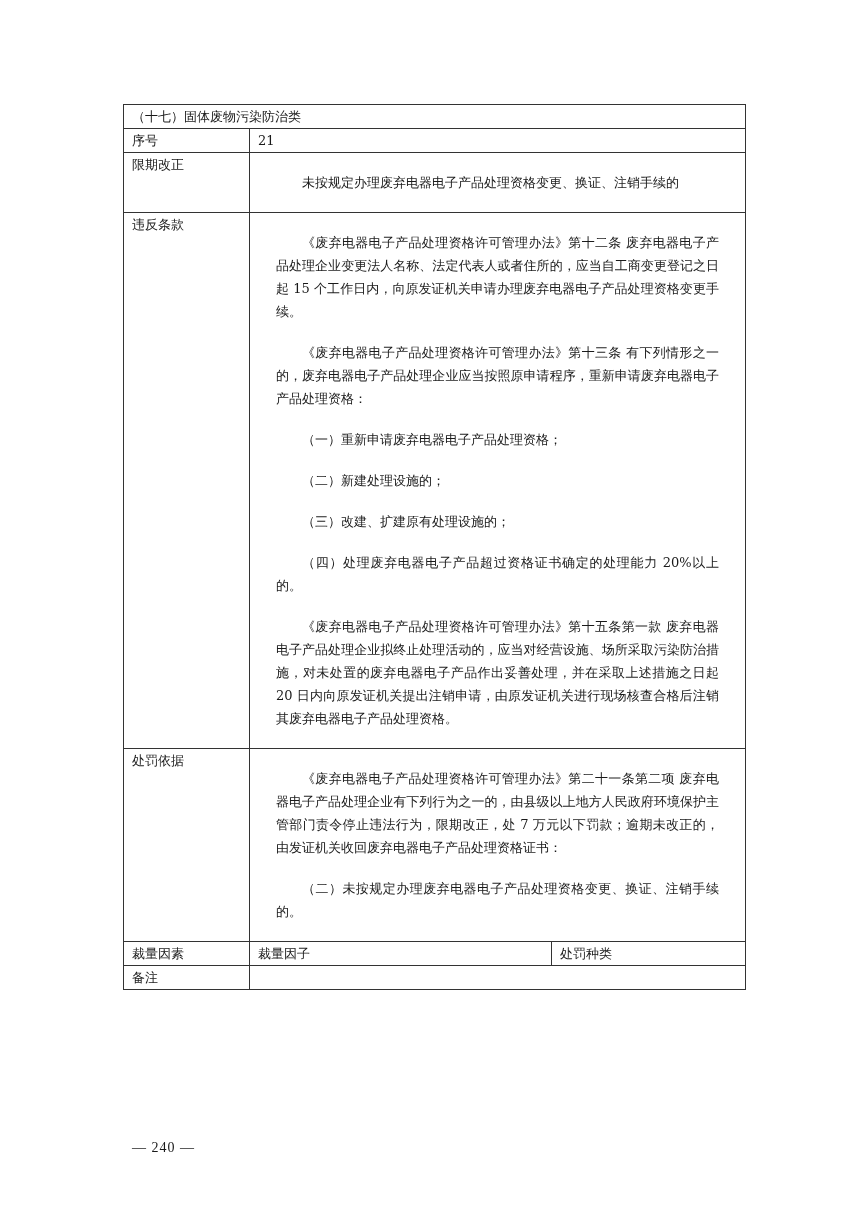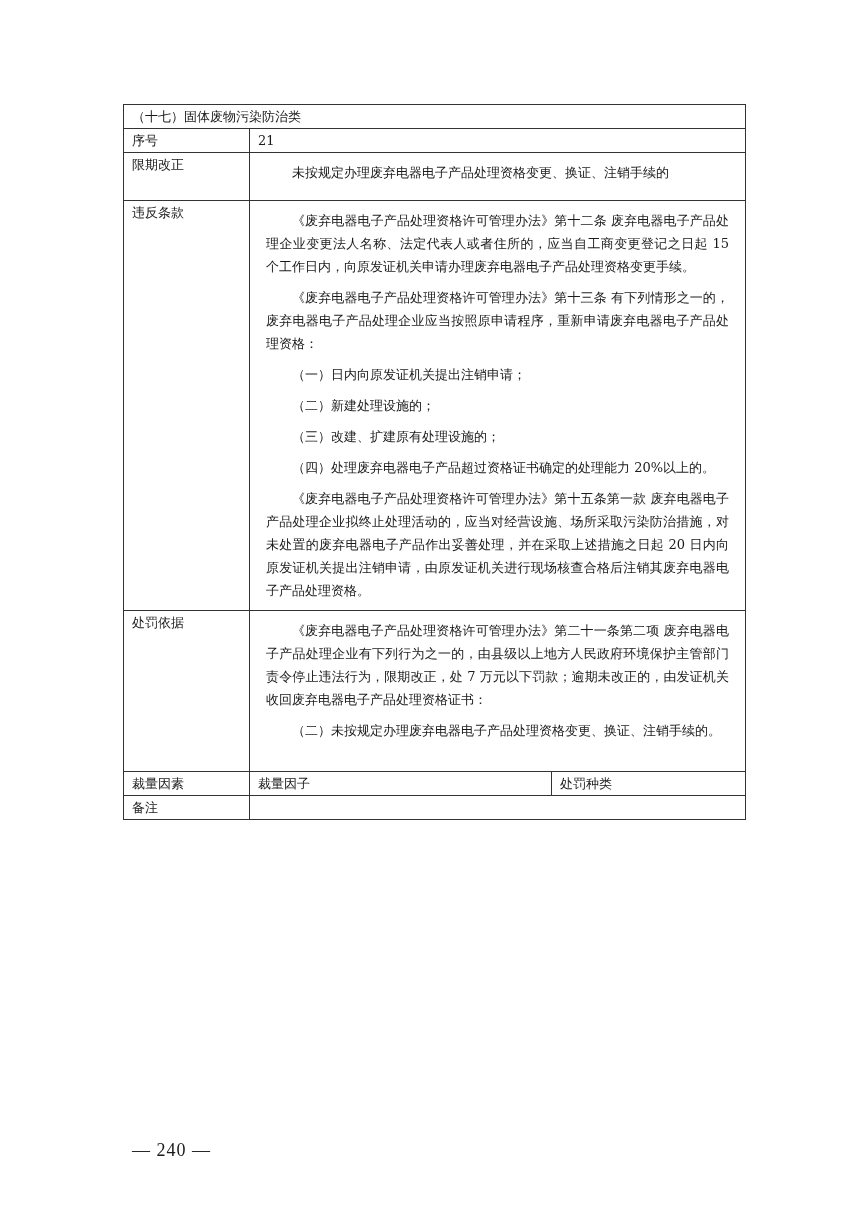--- a/index.html
+++ b/index.html
@@ -1,23 +1,23 @@
 <!DOCTYPE html>
 <html><head>
 <meta charset="utf-8">
 <style>
   html, body { margin: 0; padding: 0; background: #ffffff; }
   body { width: 868px; height: 1227px; position: relative; overflow: hidden;
          font-family: "DejaVu Serif", "Liberation Serif", serif; color: #1a1a1a; }
   .tbl { position: absolute; left: 123px; top: 104px; width: 622px;
          border-collapse: collapse; table-layout: fixed; font-size: 13px; line-height: 23px; }
   .tbl td { border: 1px solid #333; padding: 0 8px 0 8px; vertical-align: top; }
-  .para { text-indent: 2em; margin: 8px; text-align: justify; }
+  .para { text-indent: 2em; margin: 18px; text-align: justify; }
   .mid { vertical-align: middle !important; }
-  .page-num { position: absolute; left: 132px; top: 1140px; font-size: 18px;
+  .page-num { position: absolute; left: 132px; top: 1140px; font-size: 14px;
               font-family: "Liberation Serif", serif; letter-spacing: 1px; }
 </style>
 </head>
 <body>
 
 <table class="tbl">
   <colgroup>
     <col style="width:126px">
     <col style="width:302px">
     <col style="width:194px">
@@ -34,21 +34,21 @@
     <td>限期改正</td>
     <td colspan="2">
       <p class="para">未按规定办理废弃电器电子产品处理资格变更、换证、注销手续的</p>
     </td>
   </tr>
   <tr style="height:408px">
     <td>违反条款</td>
     <td colspan="2">
       <p class="para">《废弃电器电子产品处理资格许可管理办法》第十二条 废弃电器电子产品处理企业变更法人名称、法定代表人或者住所的，应当自工商变更登记之日起 15 个工作日内，向原发证机关申请办理废弃电器电子产品处理资格变更手续。</p>
       <p class="para">《废弃电器电子产品处理资格许可管理办法》第十三条 有下列情形之一的，废弃电器电子产品处理企业应当按照原申请程序，重新申请废弃电器电子产品处理资格：</p>
-      <p class="para">（一）日内向原发证机关提出注销申请；</p>
+      <p class="para">（一）重新申请废弃电器电子产品处理资格；</p>
       <p class="para">（二）新建处理设施的；</p>
       <p class="para">（三）改建、扩建原有处理设施的；</p>
       <p class="para">（四）处理废弃电器电子产品超过资格证书确定的处理能力 20%以上的。</p>
       <p class="para">《废弃电器电子产品处理资格许可管理办法》第十五条第一款 废弃电器电子产品处理企业拟终止处理活动的，应当对经营设施、场所采取污染防治措施，对未处置的废弃电器电子产品作出妥善处理，并在采取上述措施之日起 20 日内向原发证机关提出注销申请，由原发证机关进行现场核查合格后注销其废弃电器电子产品处理资格。</p>
     </td>
   </tr>
   <tr style="height:161px">
     <td>处罚依据</td>
     <td colspan="2">
       <p class="para">《废弃电器电子产品处理资格许可管理办法》第二十一条第二项 废弃电器电子产品处理企业有下列行为之一的，由县级以上地方人民政府环境保护主管部门责令停止违法行为，限期改正，处 7 万元以下罚款；逾期未改正的，由发证机关收回废弃电器电子产品处理资格证书：</p>

